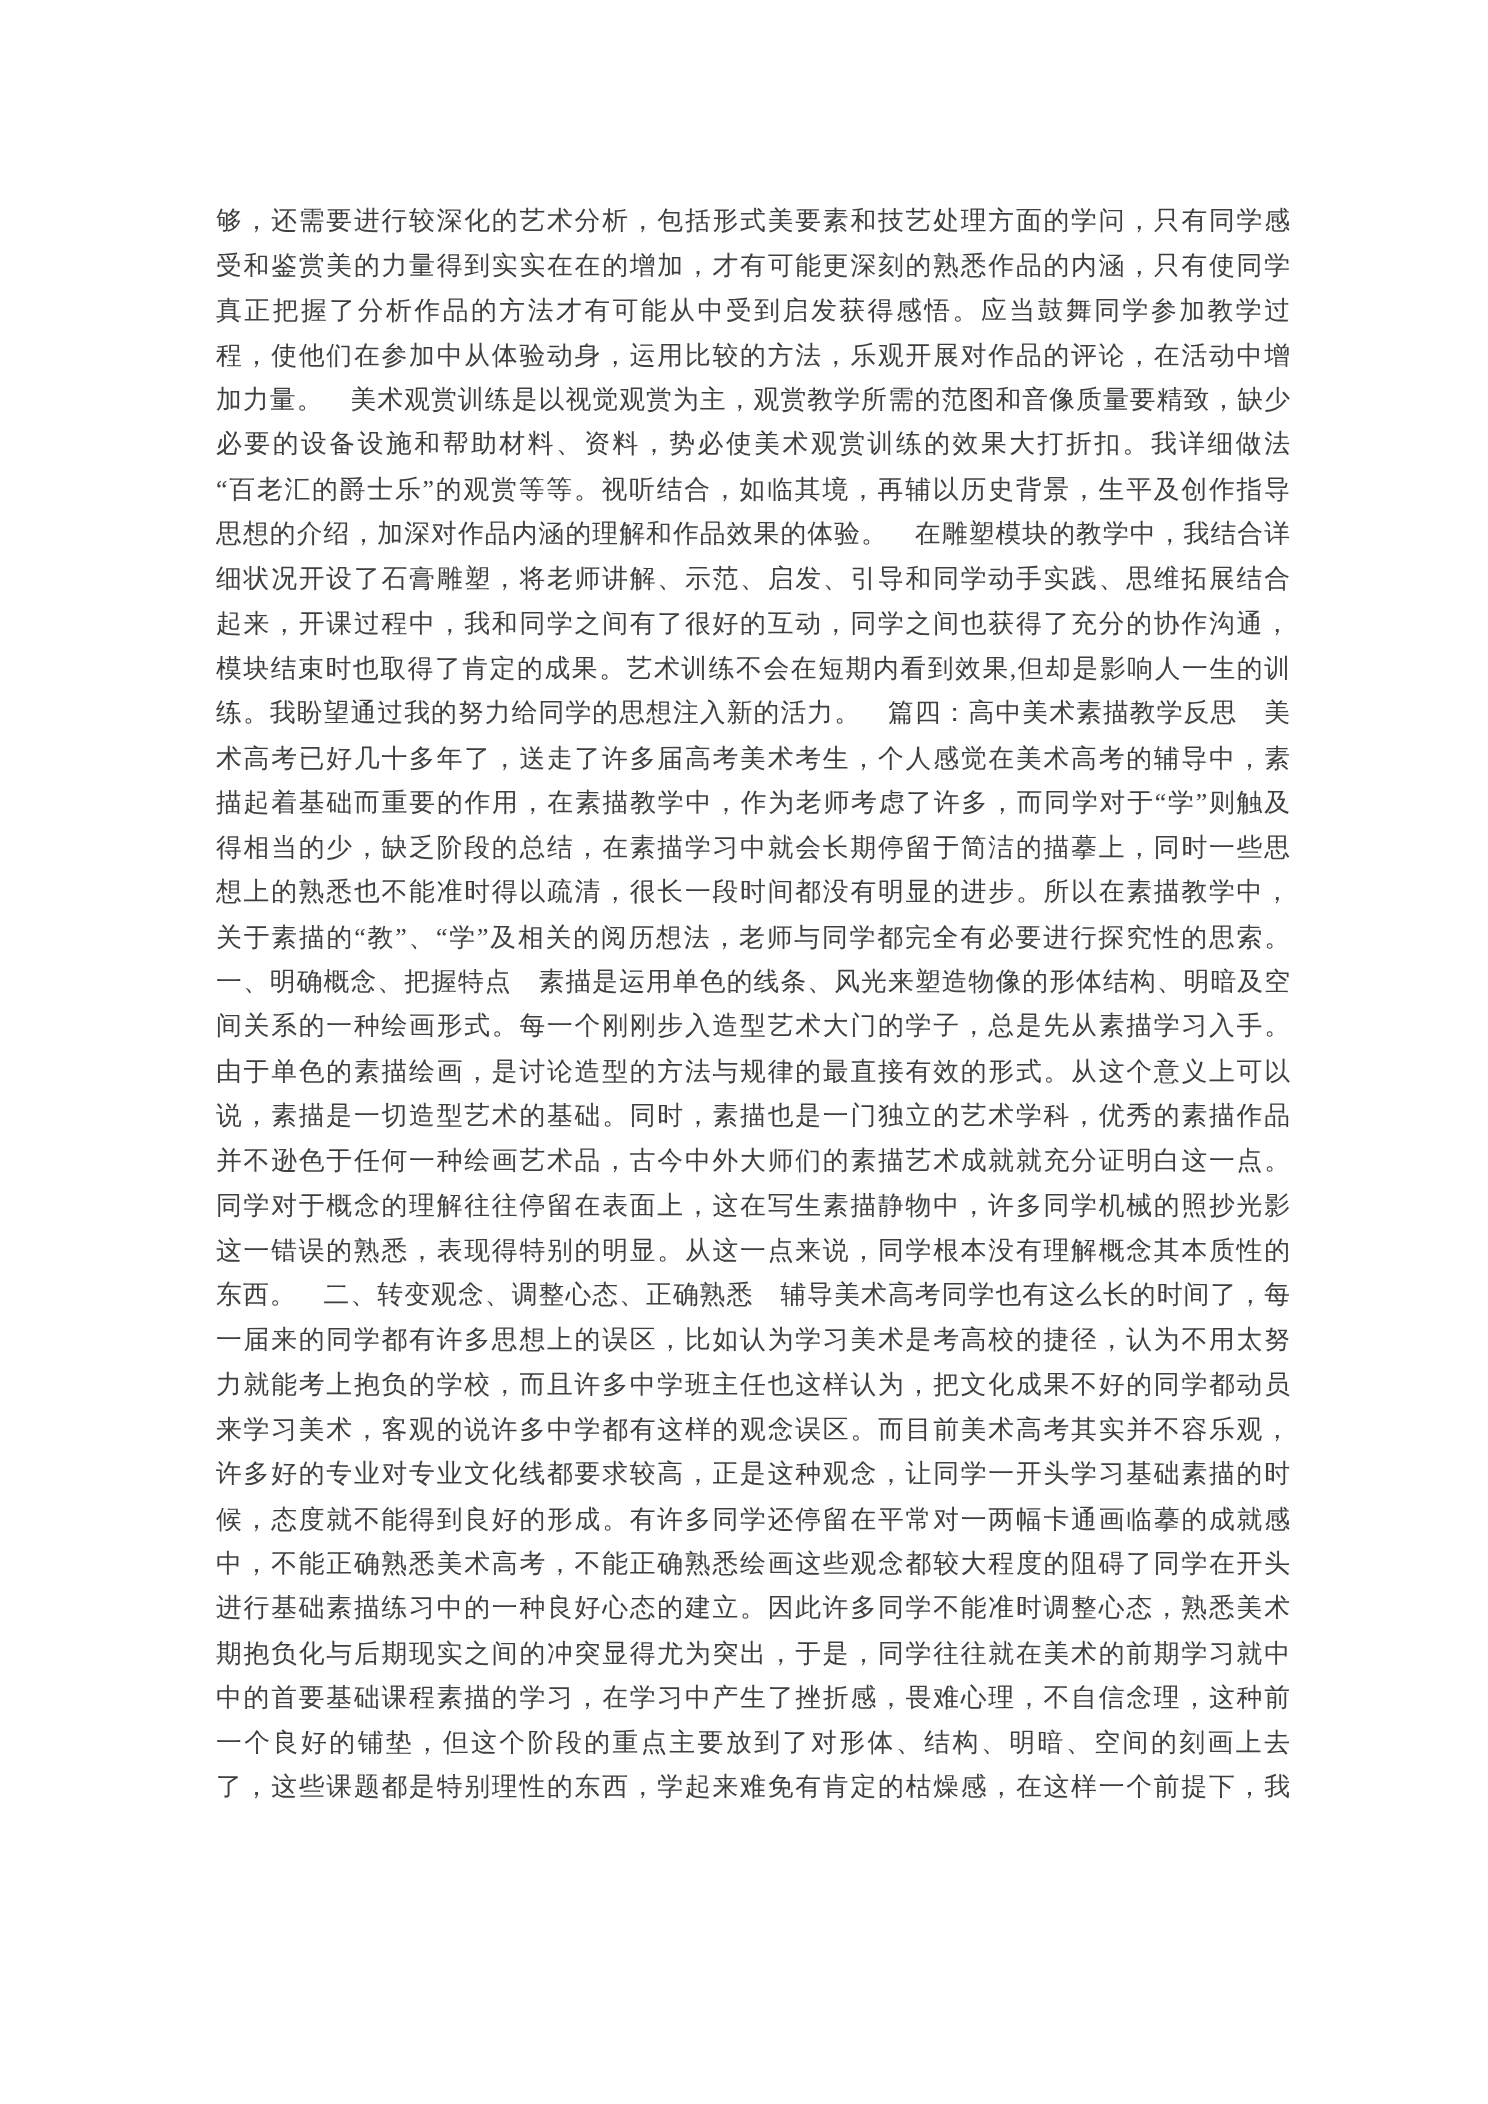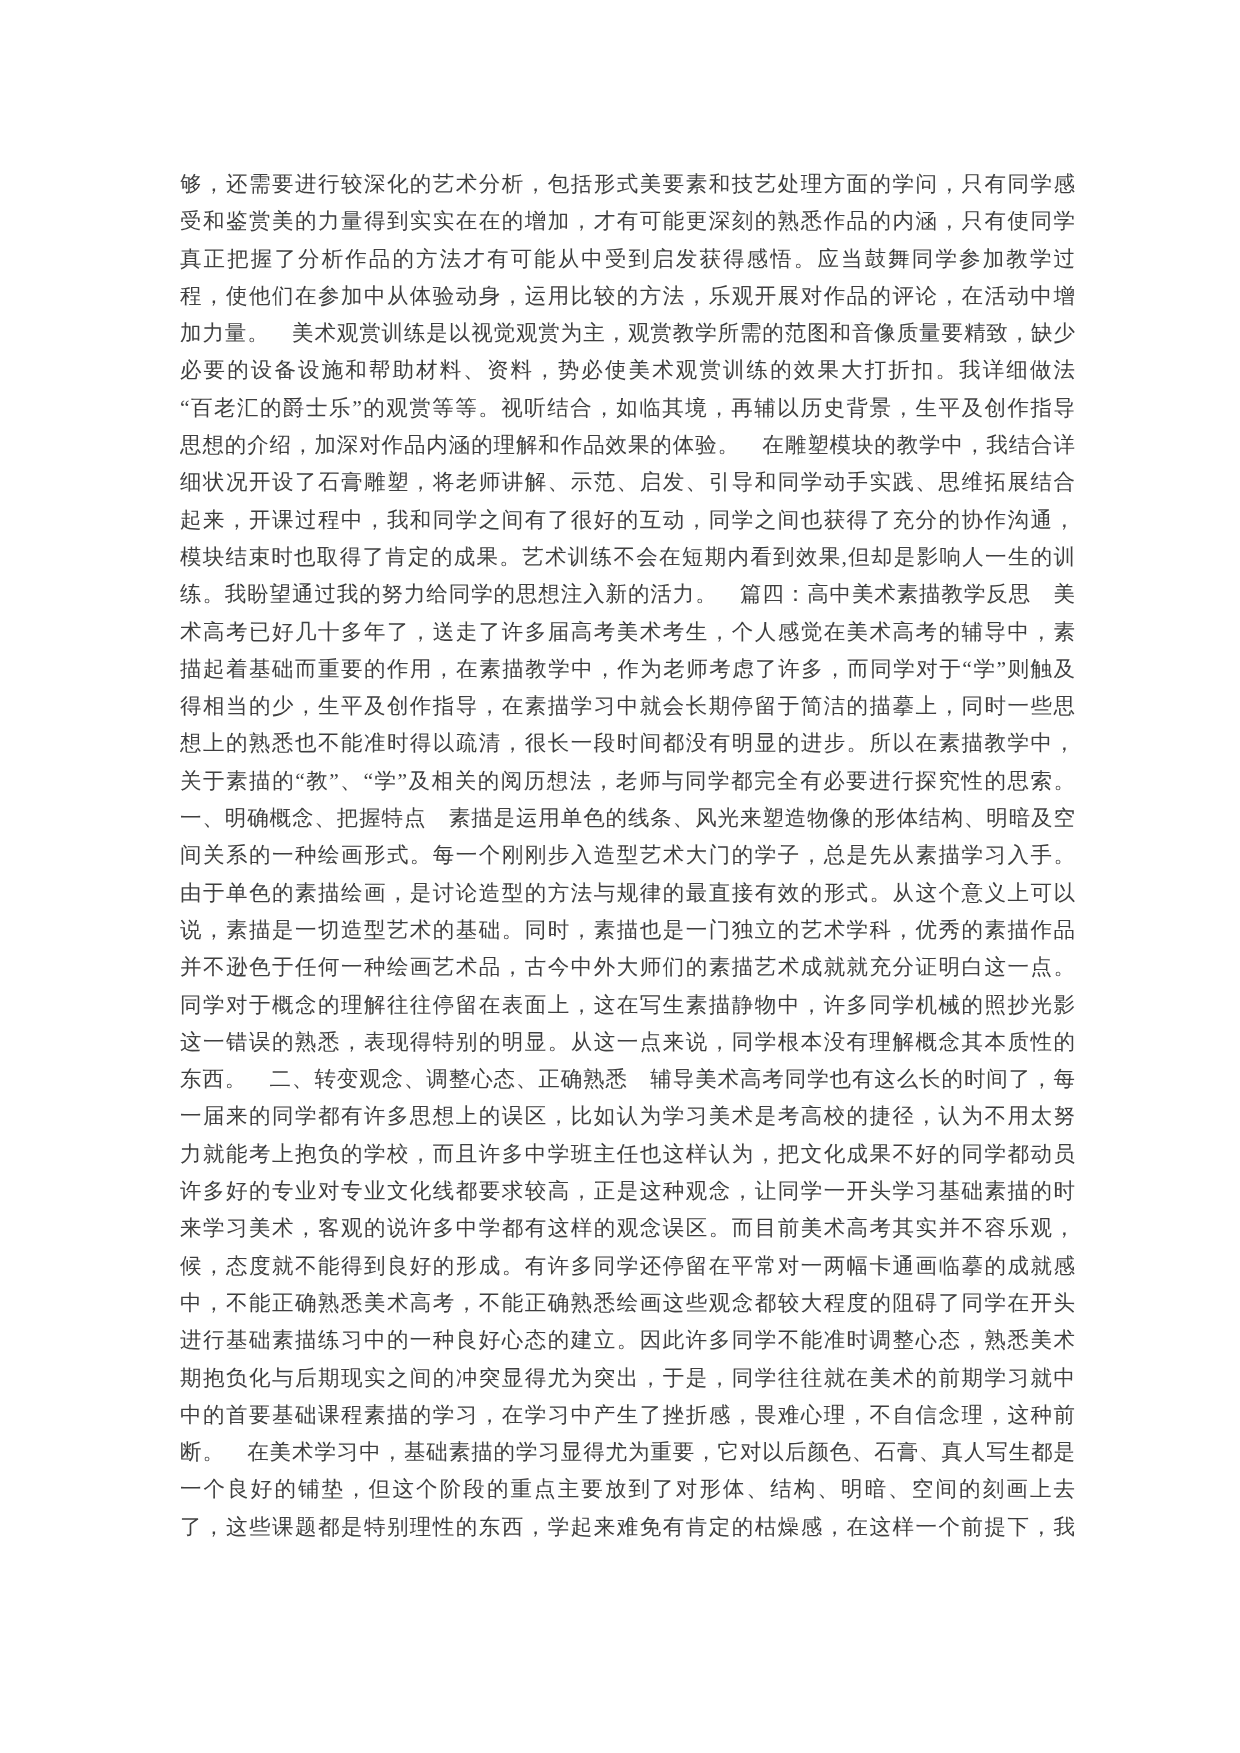--- a/index.html
+++ b/index.html
@@ -50,37 +50,36 @@
       <div class="text-line">加力量。　美术观赏训练是以视觉观赏为主，观赏教学所需的范图和音像质量要精致，缺少</div>
       <div class="text-line">必要的设备设施和帮助材料、资料，势必使美术观赏训练的效果大打折扣。我详细做法</div>
       <div class="text-line">“百老汇的爵士乐”的观赏等等。视听结合，如临其境，再辅以历史背景，生平及创作指导</div>
       <div class="text-line">思想的介绍，加深对作品内涵的理解和作品效果的体验。　在雕塑模块的教学中，我结合详</div>
       <div class="text-line">细状况开设了石膏雕塑，将老师讲解、示范、启发、引导和同学动手实践、思维拓展结合</div>
       <div class="text-line">起来，开课过程中，我和同学之间有了很好的互动，同学之间也获得了充分的协作沟通，</div>
       <div class="text-line">模块结束时也取得了肯定的成果。艺术训练不会在短期内看到效果,但却是影响人一生的训</div>
       <div class="text-line">练。我盼望通过我的努力给同学的思想注入新的活力。　篇四：高中美术素描教学反思　美</div>
       <div class="text-line">术高考已好几十多年了，送走了许多届高考美术考生，个人感觉在美术高考的辅导中，素</div>
       <div class="text-line">描起着基础而重要的作用，在素描教学中，作为老师考虑了许多，而同学对于“学”则触及</div>
-      <div class="text-line">得相当的少，生平及创作指导，在素描学习中就会长期停留于简洁的描摹上，同时一些思</div>
+      <div class="text-line">得相当的少，缺乏阶段的总结，在素描学习中就会长期停留于简洁的描摹上，同时一些思</div>
       <div class="text-line">想上的熟悉也不能准时得以疏清，很长一段时间都没有明显的进步。所以在素描教学中，</div>
       <div class="text-line">关于素描的“教”、“学”及相关的阅历想法，老师与同学都完全有必要进行探究性的思索。</div>
       <div class="text-line">一、明确概念、把握特点　素描是运用单色的线条、风光来塑造物像的形体结构、明暗及空</div>
       <div class="text-line">间关系的一种绘画形式。每一个刚刚步入造型艺术大门的学子，总是先从素描学习入手。</div>
       <div class="text-line">由于单色的素描绘画，是讨论造型的方法与规律的最直接有效的形式。从这个意义上可以</div>
       <div class="text-line">说，素描是一切造型艺术的基础。同时，素描也是一门独立的艺术学科，优秀的素描作品</div>
       <div class="text-line">并不逊色于任何一种绘画艺术品，古今中外大师们的素描艺术成就就充分证明白这一点。</div>
       <div class="text-line">同学对于概念的理解往往停留在表面上，这在写生素描静物中，许多同学机械的照抄光影</div>
       <div class="text-line">这一错误的熟悉，表现得特别的明显。从这一点来说，同学根本没有理解概念其本质性的</div>
       <div class="text-line">东西。　二、转变观念、调整心态、正确熟悉　辅导美术高考同学也有这么长的时间了，每</div>
       <div class="text-line">一届来的同学都有许多思想上的误区，比如认为学习美术是考高校的捷径，认为不用太努</div>
       <div class="text-line">力就能考上抱负的学校，而且许多中学班主任也这样认为，把文化成果不好的同学都动员</div>
+      <div class="text-line">来学习美术，客观的说许多中学都有这样的观念误区。而目前美术高考其实并不容乐观，</div>
       <div class="text-line">许多好的专业对专业文化线都要求较高，正是这种观念，让同学一开头学习基础素描的时</div>
-      <div class="text-line">来学习美术，客观的说许多中学都有这样的观念误区。而目前美术高考其实并不容乐观，</div>
       <div class="text-line">候，态度就不能得到良好的形成。有许多同学还停留在平常对一两幅卡通画临摹的成就感</div>
       <div class="text-line">中，不能正确熟悉美术高考，不能正确熟悉绘画这些观念都较大程度的阻碍了同学在开头</div>
       <div class="text-line">进行基础素描练习中的一种良好心态的建立。因此许多同学不能准时调整心态，熟悉美术</div>
       <div class="text-line">期抱负化与后期现实之间的冲突显得尤为突出，于是，同学往往就在美术的前期学习就中</div>
       <div class="text-line">中的首要基础课程素描的学习，在学习中产生了挫折感，畏难心理，不自信念理，这种前</div>
-      <div class="text-line">断。　在美术学习中，基础素描的学习显得尤为重要，它对以后颜色、石膏、真人写生都是</div>
       <div class="text-line">一个良好的铺垫，但这个阶段的重点主要放到了对形体、结构、明暗、空间的刻画上去</div>
       <div class="text-line">了，这些课题都是特别理性的东西，学起来难免有肯定的枯燥感，在这样一个前提下，我</div>
     </div>
 </div>
 
 </body></html>

